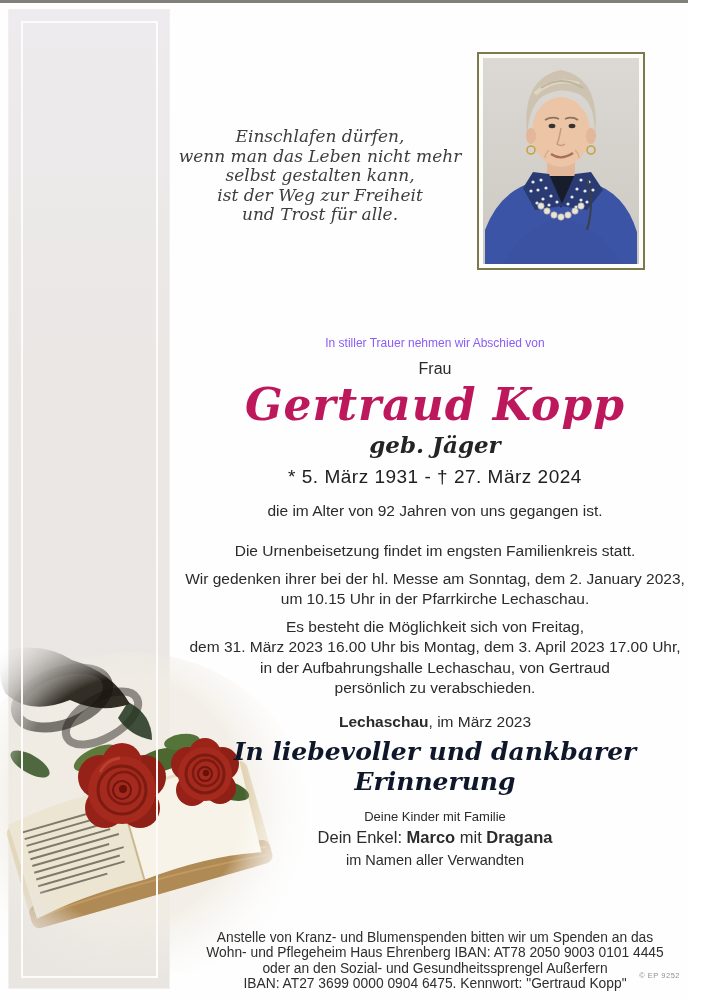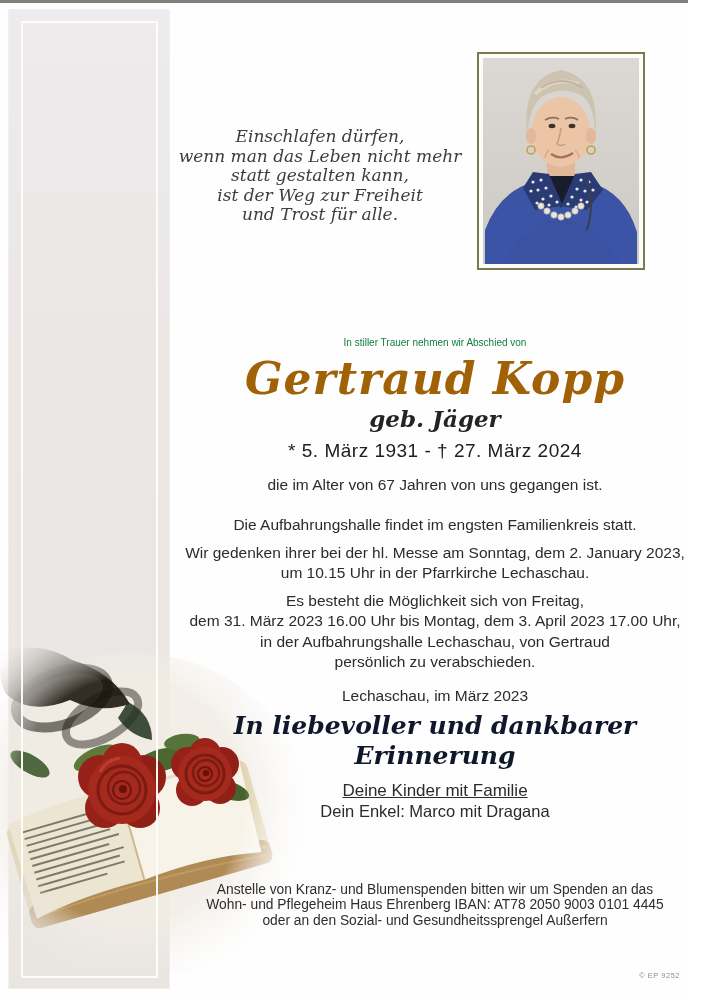--- a/index.html
+++ b/index.html
@@ -22,44 +22,44 @@
     position:absolute;left:477px;top:52px;width:156px;height:206px;
     border:2px solid #7c7a4d;background:#fcfcf8;padding:4px;z-index:3;
   }
   .portrait-frame svg{display:block;}
   .poem{
     position:absolute;left:172px;top:127px;width:296px;text-align:center;
     font:italic 17px/19.5px "DejaVu Serif",serif;color:#3d3d3d;z-index:4;
   }
   .content{position:absolute;left:168px;top:334px;width:534px;text-align:center;z-index:4;}
   .content p{margin:0;}
-  .intro{font-size:10px;line-height:18px;color:#15803d;}
+  .intro{font-size:12px;line-height:18px;color:#8b5cf6;}
   .salutation{font-size:16px;line-height:18px;margin-top:8px !important;}
   .deceased-name{
-    font:italic 700 44px/52px "DejaVu Serif",serif;color:#a16207;
+    font:italic 700 44px/52px "DejaVu Serif",serif;color:#be185d;
     letter-spacing:1px;margin-top:1px !important;
   }
   .maiden-name{font:italic 700 23px/27px "DejaVu Serif",serif;color:#242424;}
   .life-dates{font-size:19px;line-height:23px;letter-spacing:.5px;margin-top:7px !important;color:#202020;}
   .age-line{font-size:15.5px;line-height:19px;margin-top:13px !important;}
   .para{font-size:15.5px;line-height:20.5px;}
   .para-urn{margin-top:21px !important;}
   .para-mass{margin-top:7px !important;}
   .para-farewell{margin-top:7px !important;}
   .place-date{font-size:15.5px;line-height:19px;margin-top:13px !important;}
   .motto{font:italic 700 25px/30px "DejaVu Serif",serif;color:#0f172a;margin-top:6px !important;}
-  .family-1{font-size:17px;line-height:19px;margin-top:10px !important;text-decoration:underline;}
+  .family-1{font-size:13px;line-height:19px;margin-top:10px !important;}
   .family-2{font-size:16.5px;line-height:19px;margin-top:2px !important;}
   .family-3{font-size:14.5px;line-height:18px;margin-top:4px !important;}
   .donation{font-size:13.8px;line-height:15.6px;margin-top:61px !important;color:#2e2e2e;}
   .print-code{
     position:absolute;right:8px;top:971px;font-size:7.5px;color:#8f8f8f;
     letter-spacing:.5px;z-index:4;
   }
-  .b{font-weight:normal;}
+  .b{font-weight:bold;}
 </style>
 </head>
 <body>
 
 <div class="page">
 
   <div class="scan-edge"></div>
 
   <div class="side-panel"></div>
 
@@ -225,56 +225,59 @@
         <path d="M68,96 Q78,103 90,95" stroke="#a96f58" stroke-width="2.2" fill="none"></path>
         <path d="M66,92 Q62,96 62,100" stroke="#d6ab8c" stroke-width="1.2" fill="none"></path>
         <path d="M92,92 Q96,96 96,100" stroke="#d6ab8c" stroke-width="1.2" fill="none"></path>
       </g>
     </svg>
   </div>
 
   <div class="poem">
     <div>Einschlafen dürfen,</div>
     <div>wenn man das Leben nicht mehr</div>
-    <div>statt gestalten kann,</div>
+    <div>selbst gestalten kann,</div>
     <div>ist der Weg zur Freiheit</div>
     <div>und Trost für alle.</div>
   </div>
 
   <div class="content">
     <p class="intro">In stiller Trauer nehmen wir Abschied von</p>
+    <p class="salutation">Frau</p>
     <p class="deceased-name">Gertraud Kopp</p>
     <p class="maiden-name">geb. Jäger</p>
     <p class="life-dates">* 5. März 1931 - † 27. März 2024</p>
-    <p class="age-line">die im Alter von 67 Jahren von uns gegangen ist.</p>
-
-    <p class="para para-urn">Die Aufbahrungshalle findet im engsten Familienkreis statt.</p>
+    <p class="age-line">die im Alter von 92 Jahren von uns gegangen ist.</p>
+
+    <p class="para para-urn">Die Urnenbeisetzung findet im engsten Familienkreis statt.</p>
 
     <p class="para para-mass">
       <span>Wir gedenken ihrer bei der hl. Messe am Sonntag, dem 2. January 2023,</span><br>
       <span>um 10.15 Uhr in der Pfarrkirche Lechaschau.</span>
     </p>
 
     <p class="para para-farewell">
       <span>Es besteht die Möglichkeit sich von Freitag,</span><br>
       <span>dem 31. März 2023 16.00 Uhr bis Montag, dem 3. April 2023 17.00 Uhr,</span><br>
       <span>in der Aufbahrungshalle Lechaschau, von Gertraud</span><br>
       <span>persönlich zu verabschieden.</span>
     </p>
 
     <p class="place-date"><span class="b">Lechaschau</span><span>, im März 2023</span></p>
 
     <p class="motto">In liebevoller und dankbarer Erinnerung</p>
 
     <p class="family-1">Deine Kinder mit Familie</p>
     <p class="family-2"><span>Dein Enkel: </span><span class="b">Marco</span><span> mit </span><span class="b">Dragana</span></p>
+    <p class="family-3">im Namen aller Verwandten</p>
 
     <p class="donation">
       <span>Anstelle von Kranz- und Blumenspenden bitten wir um Spenden an das</span><br>
       <span>Wohn- und Pflegeheim Haus Ehrenberg IBAN: AT78 2050 9003 0101 4445</span><br>
       <span>oder an den Sozial- und Gesundheitssprengel Außerfern</span><br>
+      <span>IBAN: AT27 3699 0000 0904 6475. Kennwort: "Gertraud Kopp"</span>
     </p>
 
   </div>
 
   <div class="print-code">© EP 9252</div>
 
 </div>
 
 </body></html>

